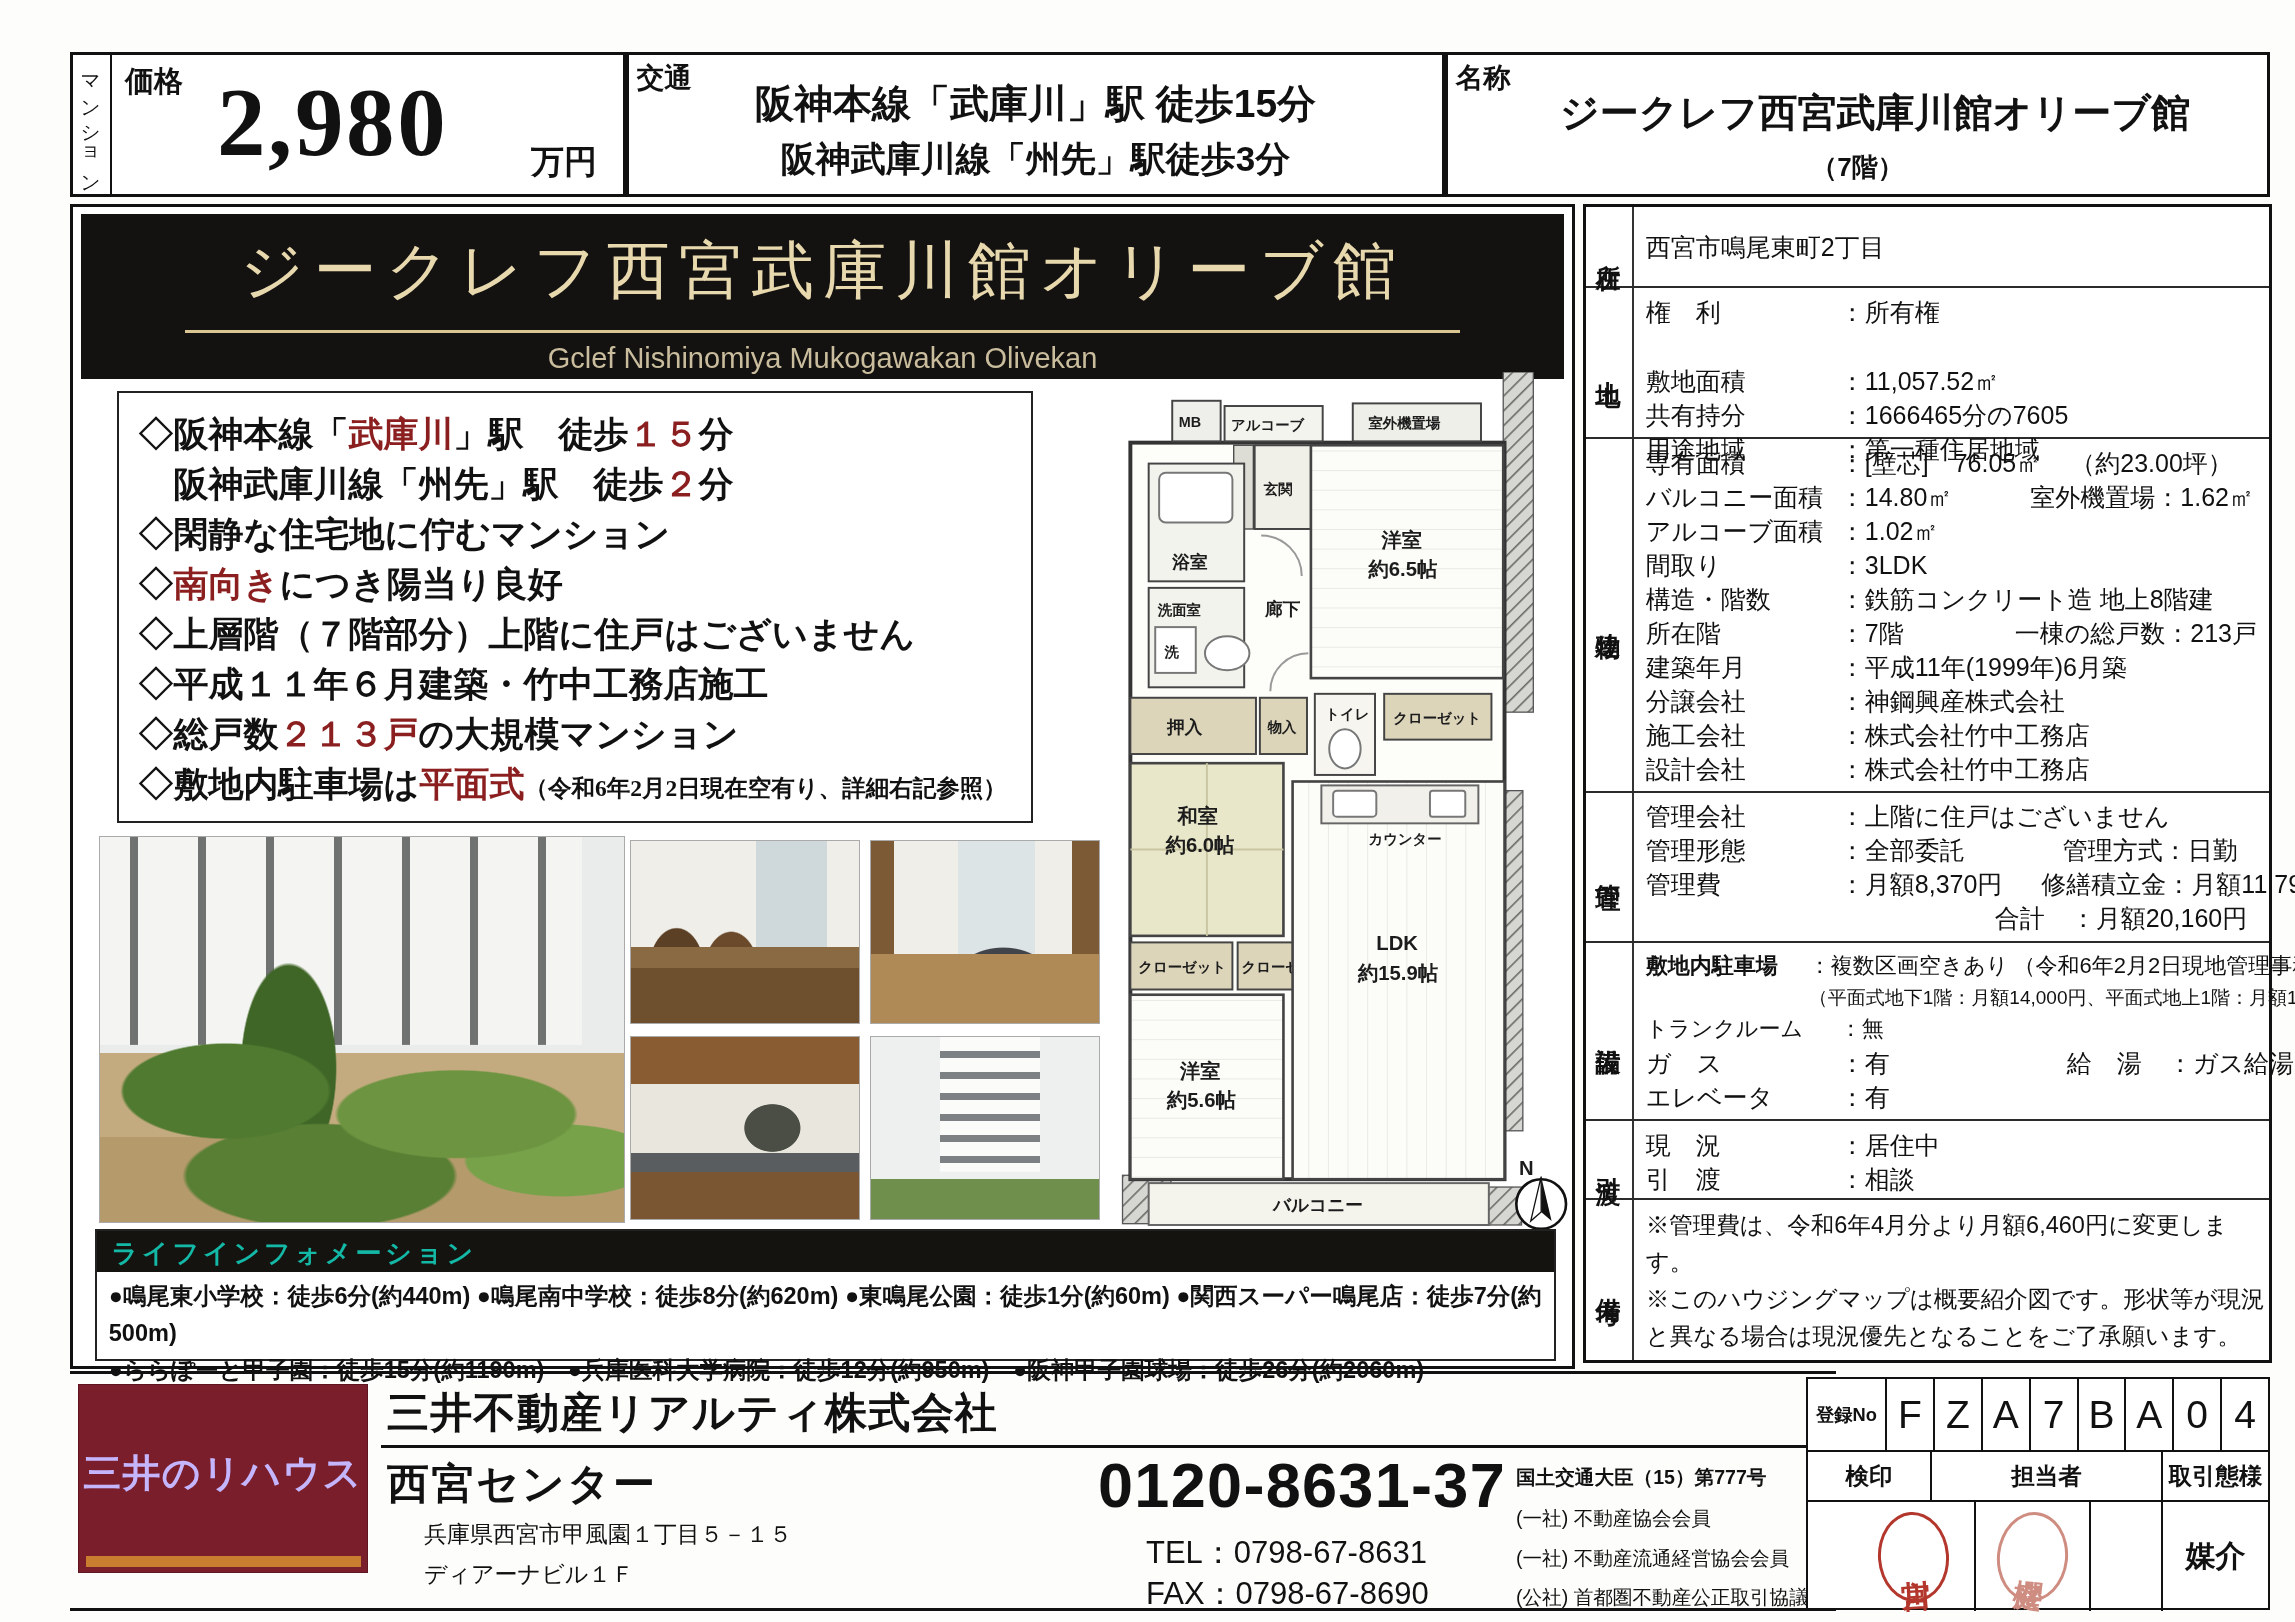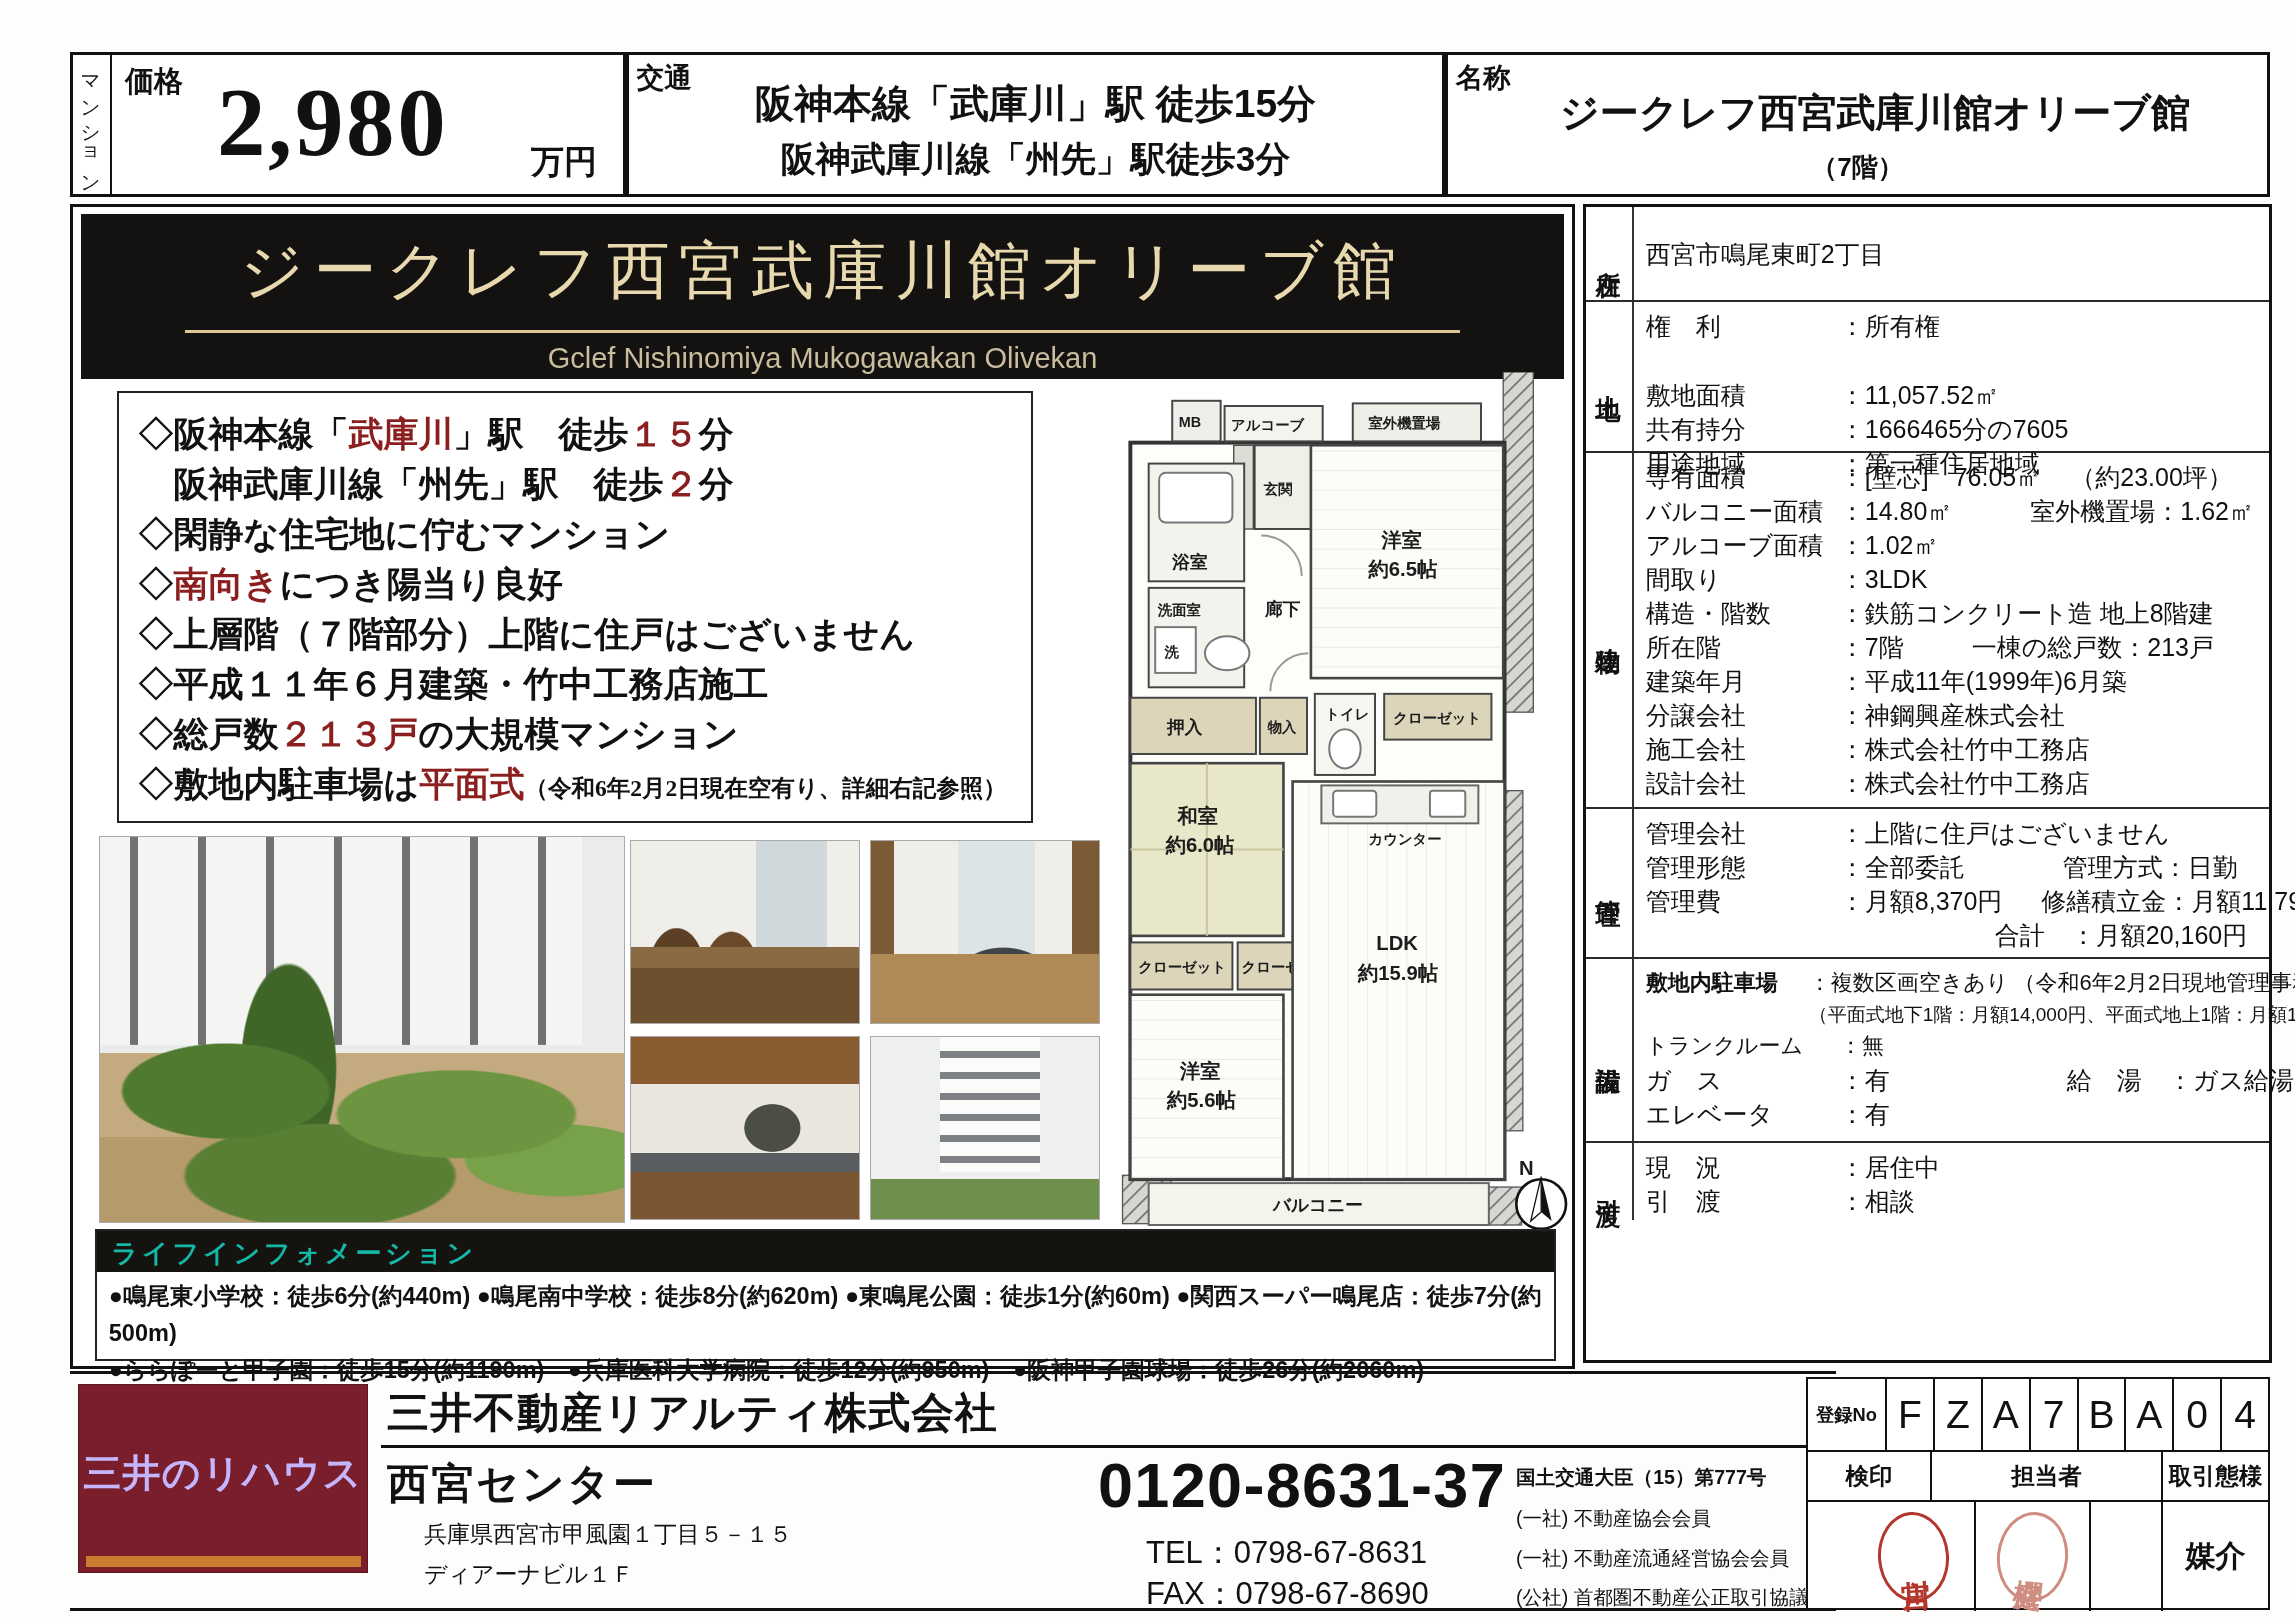--- a/index.html
+++ b/index.html
@@ -338,21 +338,21 @@
             <span class="lbl">間取り</span>
             <span class="val">：3LDK</span>
           </div>
         <div class="irow">
             <span class="lbl">構造・階数</span>
             <span class="val">：鉄筋コンクリート造 地上8階建</span>
           </div>
         <div class="irow">
             <span class="lbl">所在階</span>
             <span class="val">：7階</span>
-            <span class="lbl2" style="margin-left:68px;">一棟の総戸数</span>
+            <span class="lbl2" style="margin-left:111px;">一棟の総戸数</span>
             <span class="val">：213戸</span>
           </div>
         <div class="irow">
             <span class="lbl">建築年月</span>
             <span class="val">：平成11年(1999年)6月築</span>
           </div>
         <div class="irow">
             <span class="lbl">分譲会社</span>
             <span class="val">：神鋼興産株式会社</span>
           </div>
@@ -434,20 +434,29 @@
             <span class="lbl">現　況</span>
             <span class="val">：居住中</span>
           </div>
         <div class="irow">
             <span class="lbl">引　渡</span>
             <span class="val">：相談</span>
           </div>
       </div>
     </div>
 
+    <div class="isec" style="flex:1;">
+      <div class="vcell">
+          <span class="vlabel">備考</span>
+        </div>
+      <div class="rows">
+        <div class="remark">※管理費は、令和6年4月分より月額6,460円に変更します。</div>
+        <div class="remark">※このハウジングマップは概要紹介図です。形状等が現況と異なる場合は現況優先となることをご了承願います。</div>
+      </div>
+    </div>
   </div>
 
   <div class="abs f-line-top"></div>
   <div class="abs f-line-bot"></div>
 
   <div class="abs logo">
     <div class="logo-text">三井のリハウス</div>
     <div class="logo-stripe"></div>
   </div>
 

